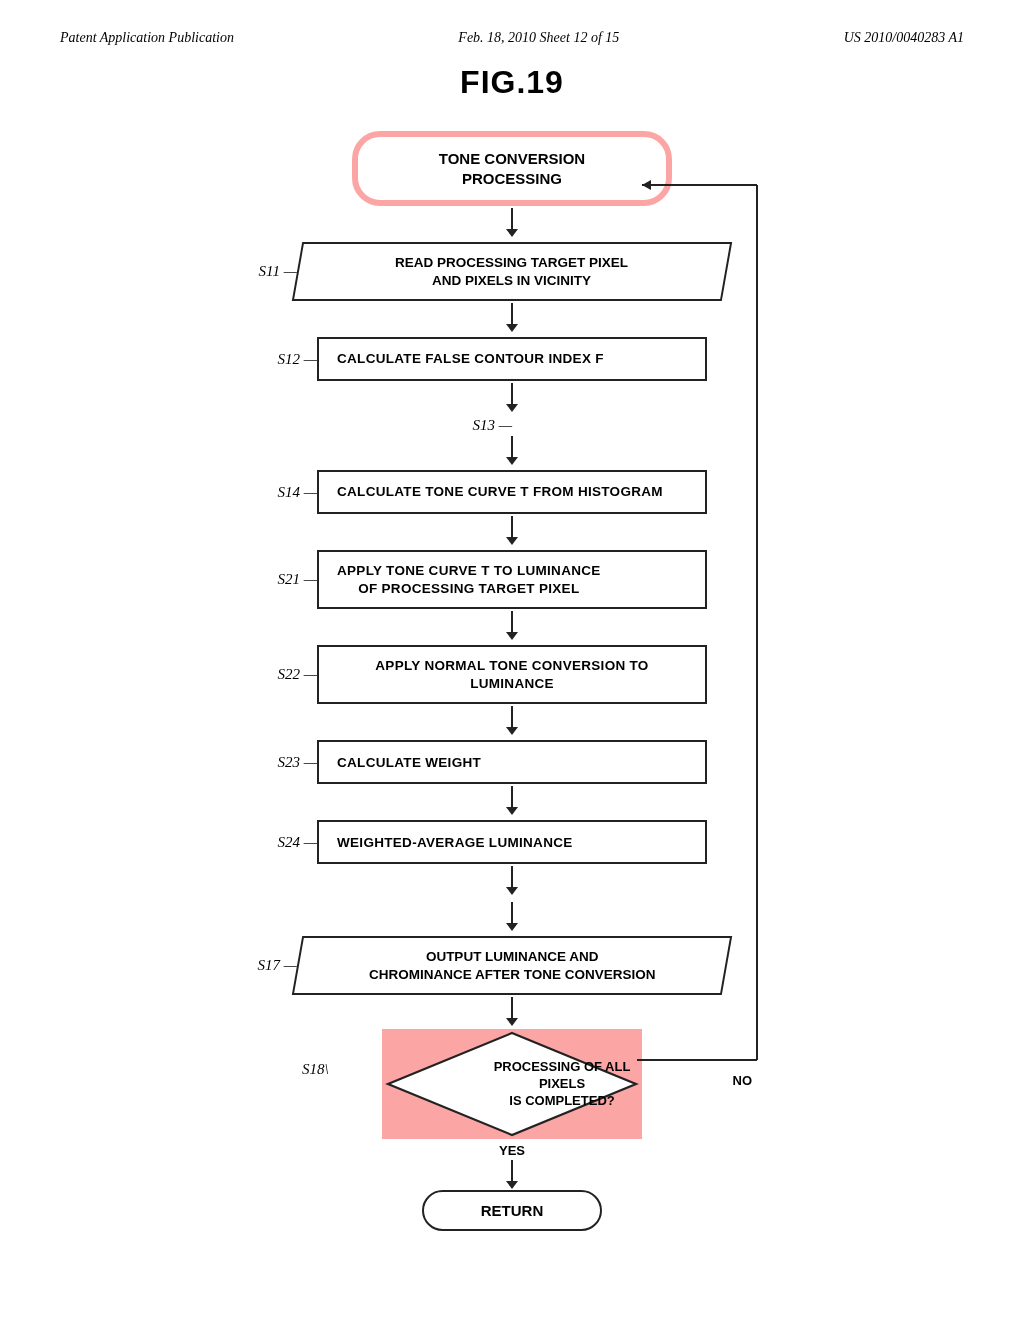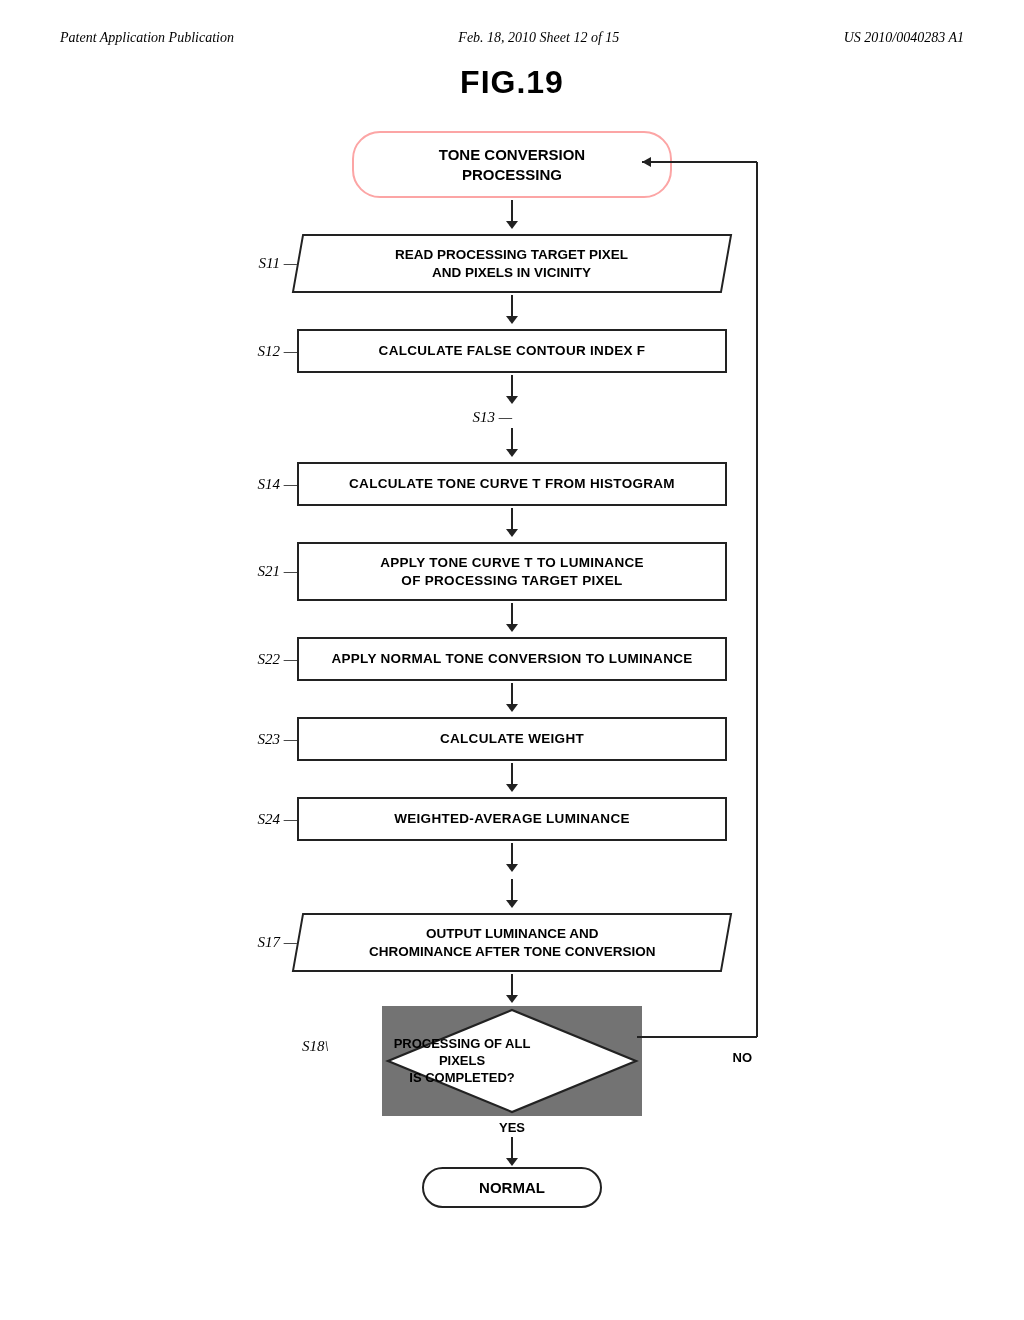--- a/index.html
+++ b/index.html
@@ -66,25 +66,24 @@
 
     
     .box {
       border: 2px solid #222;
       background: #fff;
       text-align: center;
       font-family: Arial, Helvetica, sans-serif;
       font-weight: bold;
       font-size: 13.5px;
       padding: 10px 18px;
-      width: 430px;
+      width: 390px;
       min-height: 44px;
       display: flex;
       align-items: center;
-      justify-content: center;
       line-height: 1.3;
       letter-spacing: 0.3px;
     }
 
     .box-parallelogram {
       border: 2px solid #222;
       background: #fff;
       text-align: center;
       font-family: Arial, Helvetica, sans-serif;
       font-weight: bold;
@@ -98,45 +97,45 @@
       line-height: 1.3;
       transform: skewX(-10deg);
       position: relative;
     }
     .box-parallelogram span {
       transform: skewX(10deg);
       display: block;
     }
 
     .box-rounded {
-      border: 2px solid #fca5a5;
+      border: 6px solid #fca5a5;
       background: #fff;
       text-align: center;
       font-family: Arial, Helvetica, sans-serif;
       font-weight: bold;
       font-size: 15px;
       padding: 12px 28px;
       width: 320px;
       min-height: 50px;
       display: flex;
       align-items: center;
       justify-content: center;
       border-radius: 28px;
       line-height: 1.3;
     }
 
     .box-diamond {
       width: 260px;
       height: 110px;
-      background: #737373;
+      background: #fca5a5;
       border: none;
       position: relative;
       display: flex;
       align-items: center;
-      justify-content: flex-start;
+      justify-content: flex-end;
       margin: 0;
     }
     .box-diamond svg {
       position: absolute;
       top: 0; left: 0;
       width: 100%;
       height: 100%;
     }
     .box-diamond .diamond-text {
       position: relative;
@@ -328,20 +327,20 @@
 
     <div style="display:flex; flex-direction:column; align-items:center; margin-top:4px;">
       <div style="font-family:Arial,sans-serif; font-weight:bold; font-size:13px; margin-bottom:2px;">YES</div>
       <div class="arrow-down"></div>
       <div style="height:8px;"></div>
     </div>
 
     <div class="flow-row">
       <div class="step-label"></div>
       <div style="border: 2px solid #222; border-radius: 24px; padding: 10px 40px; font-family:Arial,Helvetica,sans-serif; font-weight:bold; font-size:15px; background:#fff; display:flex; align-items:center; justify-content:center; width:180px;">
-        <span>NORMAL</span>
+        <span>RETURN</span>
       </div>
       <div style="width:60px"></div>
     </div>
 
   </div>
 
 </div>
 
 </body></html>

